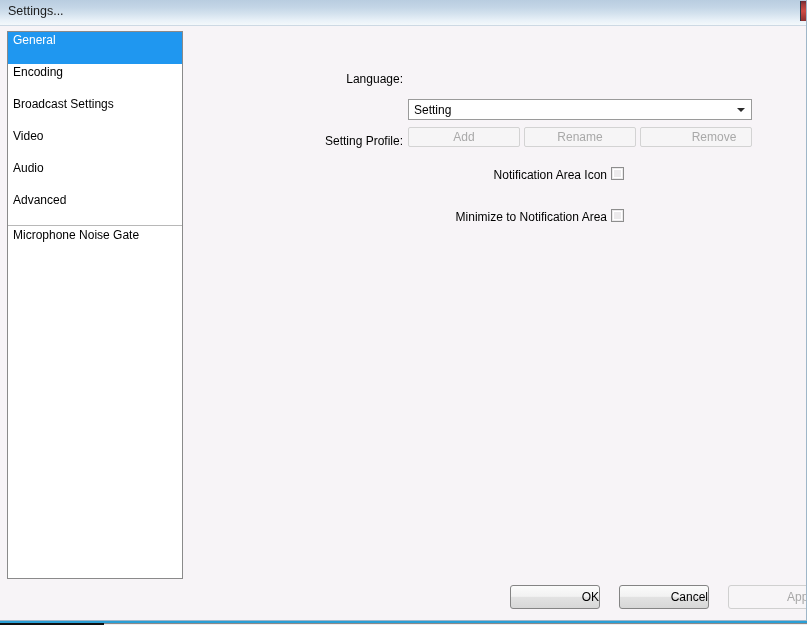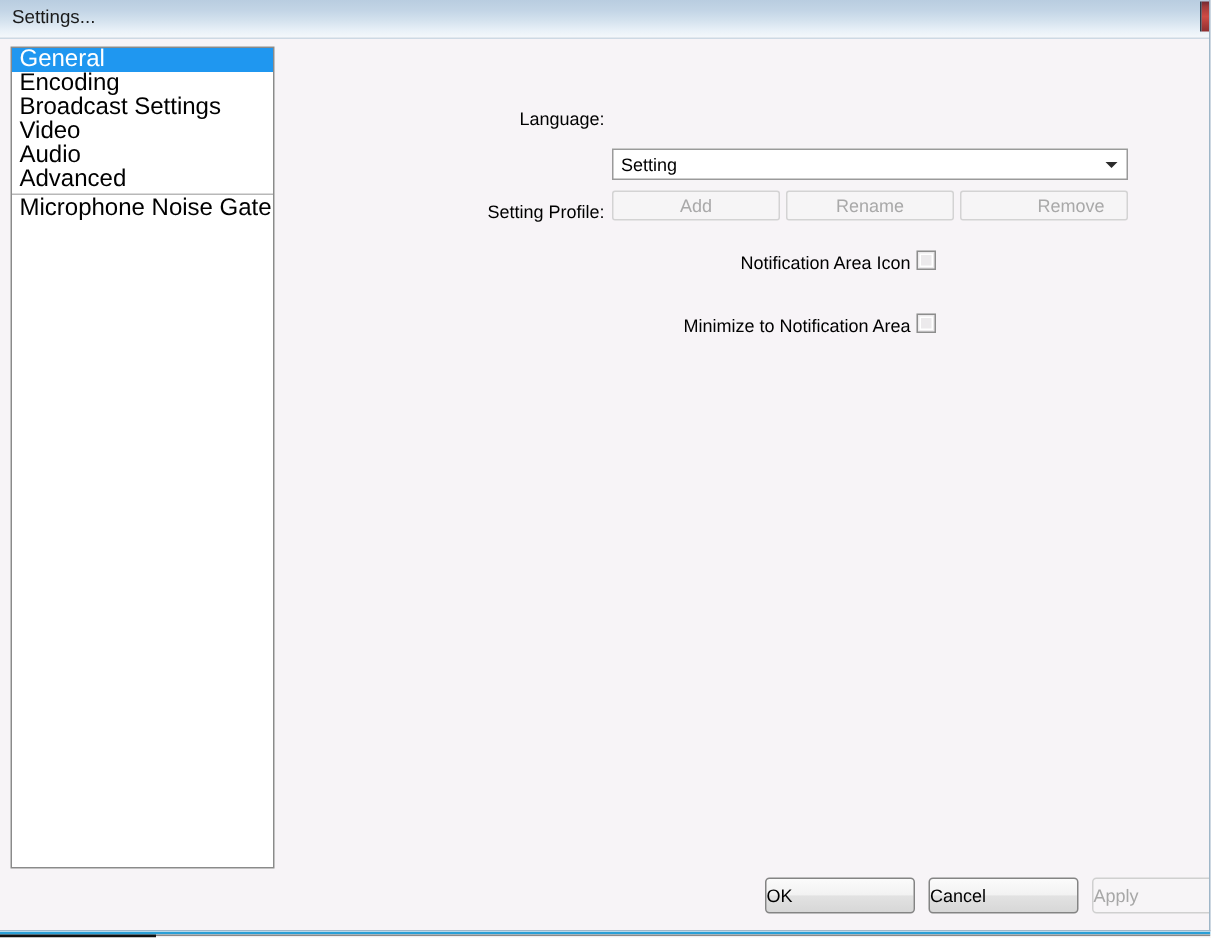--- a/index.html
+++ b/index.html
@@ -70,24 +70,24 @@
     left: 7px;
     top: 31px;
     width: 176px;
     height: 548px;
     background: #ffffff;
     border: 1px solid #8a8a8a;
     box-sizing: border-box;
     overflow: hidden;
   }
   .side-item {
-    height: 16px;
+    height: 32px;
     line-height: 16px;
     padding: 0 0 0 5px;
-    font-size: 16px;
+    font-size: 12px;
     color: #000000;
     white-space: nowrap;
     cursor: default;
   }
   .side-item.selected {
     background: #1f97f0;
     color: #ffffff;
   }
   .side-sep {
     height: 0;
@@ -261,26 +261,26 @@
   #dialog-buttons {
     position: absolute;
     left: 0;
     top: 558px;
     width: 624px;
     height: 30px;
   }
   .dlg-btn {
     position: absolute;
     top: 0;
-    width: 100px;
+    width: 90px;
     height: 24px;
     box-sizing: border-box;
     font-size: 12px;
     line-height: 22px;
-    text-align: left;
+    text-align: right;
     border-radius: 3px;
     cursor: default;
   }
   .dlg-btn.enabled {
     border: 1px solid #848484;
     background: linear-gradient(to bottom, #fbfbfb 0%, #f2f2f2 47%, #e2e2e2 52%, #d7d7d7 100%);
     color: #000;
   }
   .dlg-btn.disabled {
     border: 1px solid #d0d0d0;

